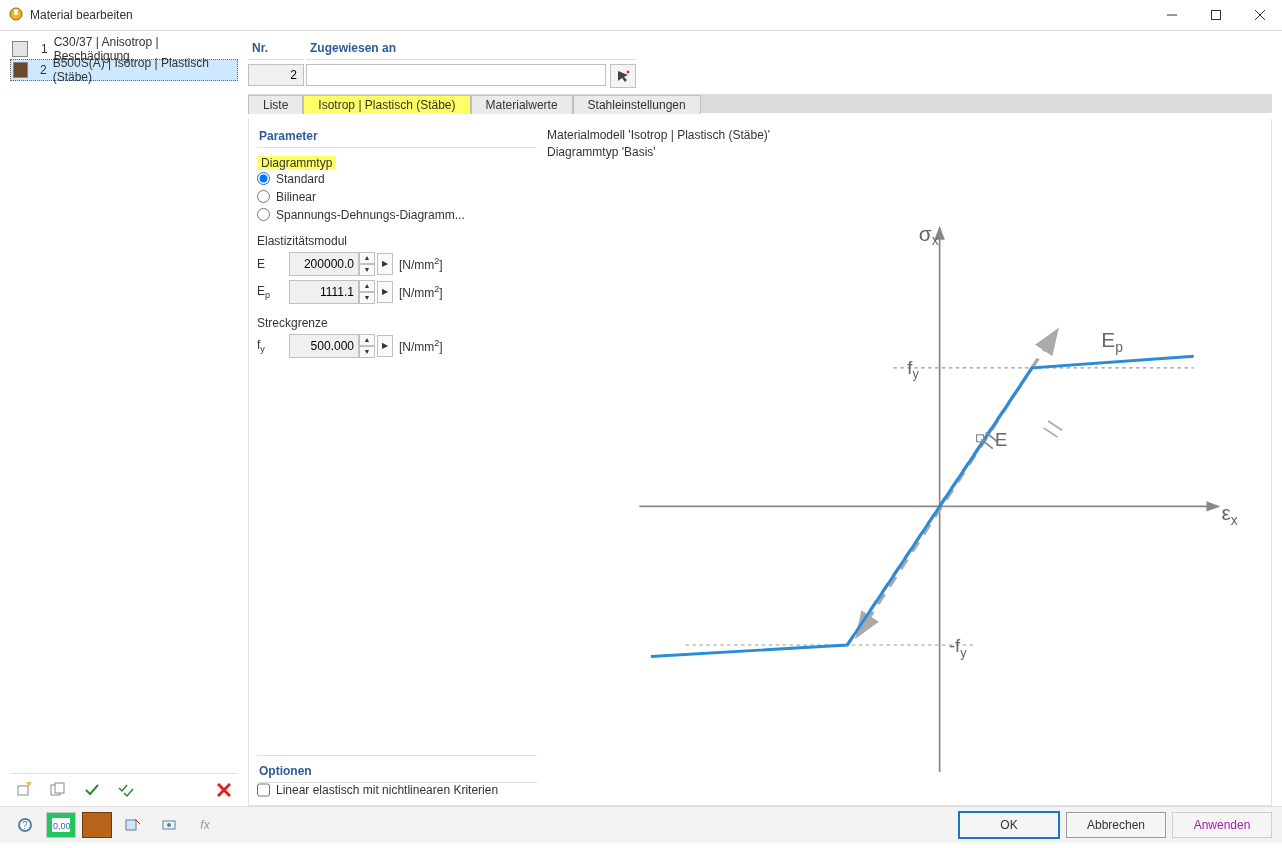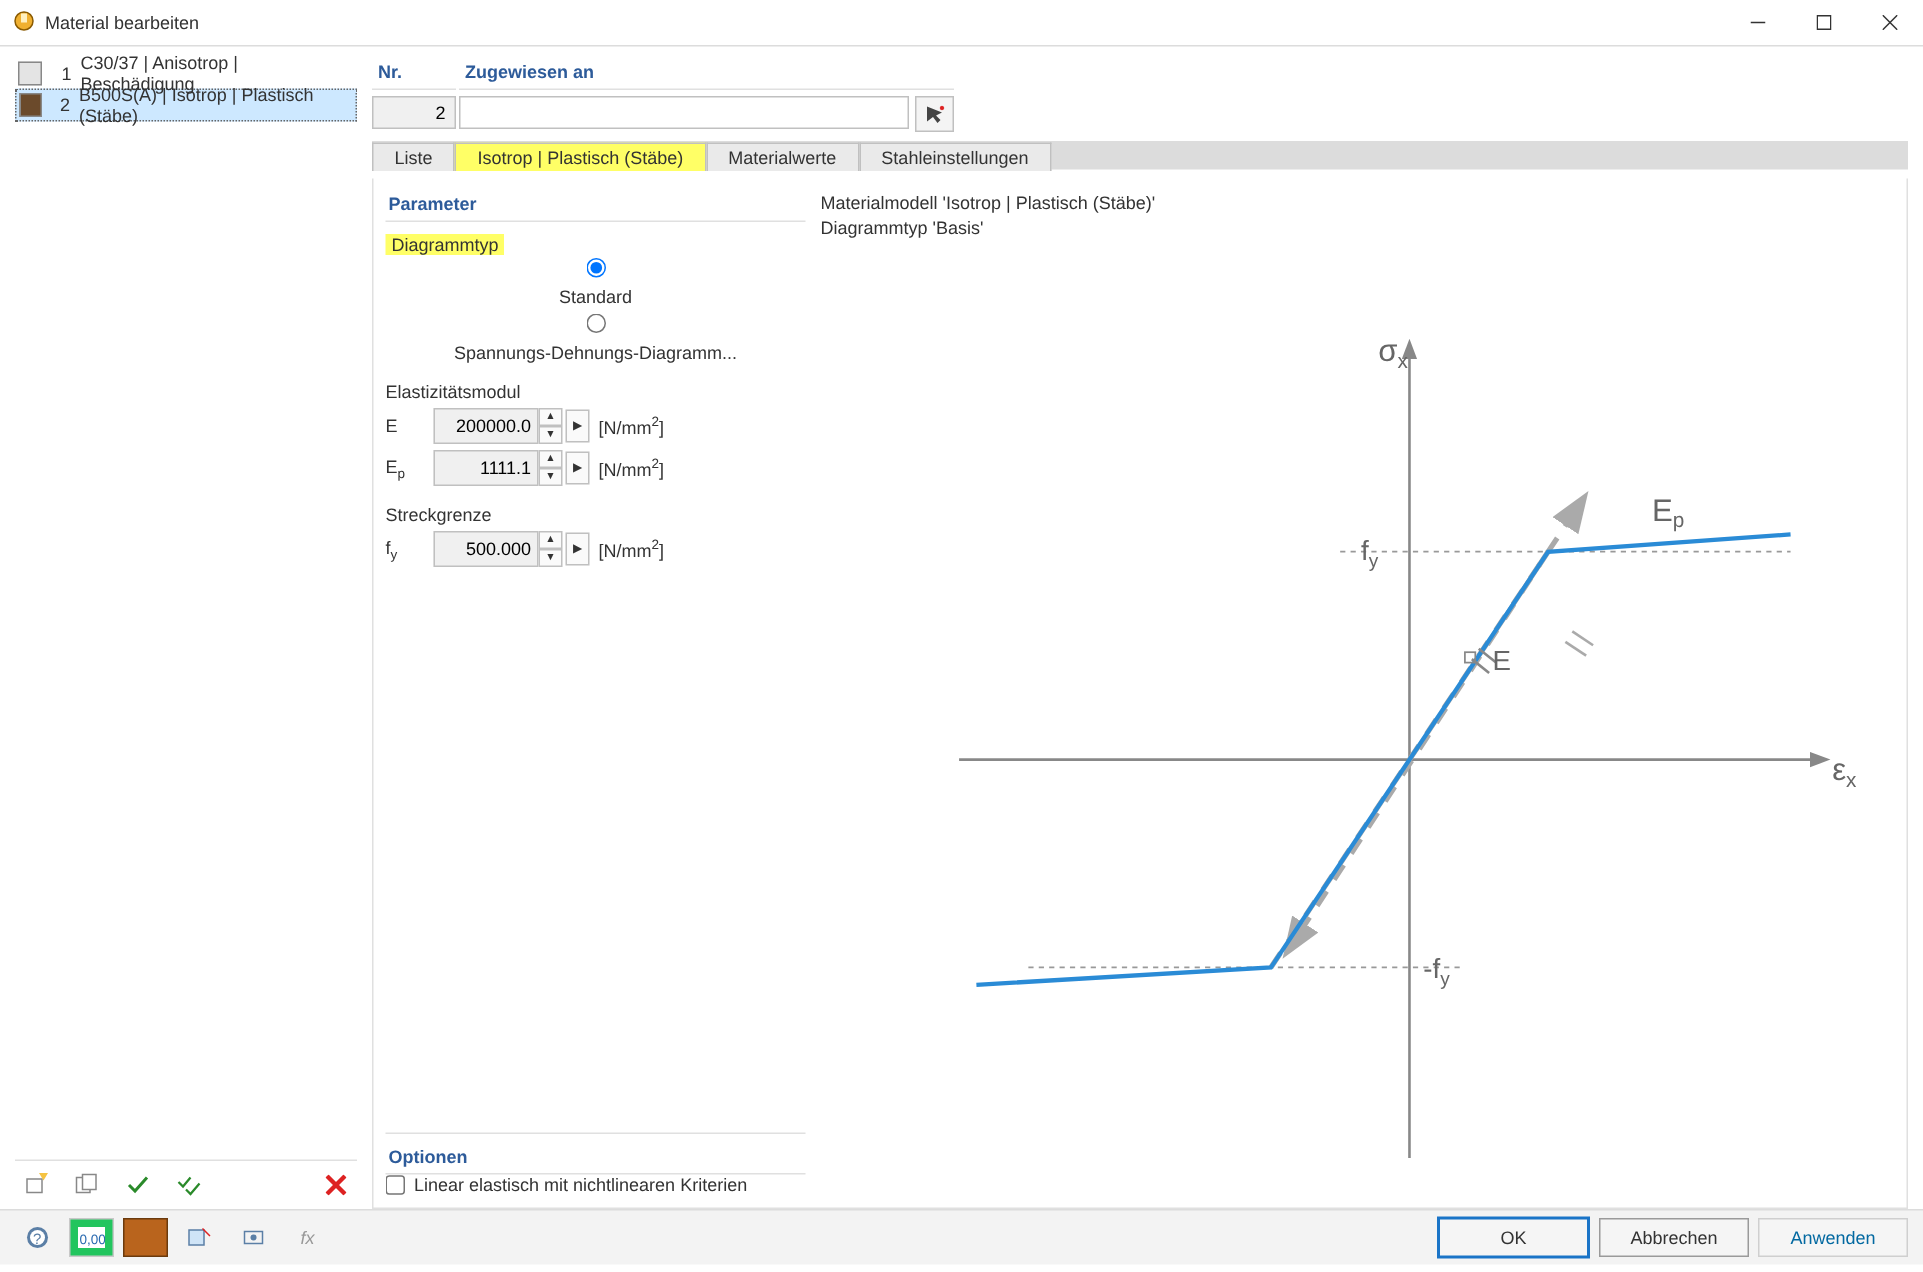--- a/index.html
+++ b/index.html
@@ -198,21 +198,20 @@
   padding: 2px 0;
 }
 .sub-h.hl {
   background: #ffff66;
   display:inline-block;
   padding: 0 4px;
 }
 .radio-row {
   display:flex; align-items:center; gap:6px;
   padding: 2px 0;
-  flex-direction: column;
 }
 .radio-row input[type=radio] { margin:0; }
 .value-row {
   display:flex; align-items:center; gap:6px;
   padding: 2px 0;
 }
 .value-row .sym { width: 26px; }
 .value-row .sym sub { font-size: 9px; }
 .value-row .spin {
   width: 82px;
@@ -286,21 +285,21 @@
 .btn {
   min-width: 78px;
   height: 24px;
   border: 1px solid #9a9a9a;
   background: #f5f5f5;
   display:flex; align-items:center; justify-content:center;
   cursor: pointer;
   padding: 0 10px;
 }
 .btn.primary { border: 2px solid #1a74c7; }
-.btn.disabled { color: #0369a1; border-color: #cfcfcf; }
+.btn.disabled { color: #a21caf; border-color: #cfcfcf; }
 .small-tool {
   width: 28px; height: 24px;
   display:flex; align-items:center; justify-content:center;
   border: 1px solid transparent;
 }
 .small-tool.box { border-color: #c8c8c8; background:#22c55e; }
 </style>
 </head>
 <body>
 
@@ -416,20 +415,24 @@
       <div class="params-col">
         <div class="section-h">Parameter</div>
         <div>
           <span class="sub-h hl">Diagrammtyp</span>
           <div class="radio-row">
             <input type="radio" name="dt" checked="" style="">
             <span>Standard</span>
           </div>
           <div class="radio-row">
             <input type="radio" name="dt" style="">
+            <span>Bilinear</span>
+          </div>
+          <div class="radio-row">
+            <input type="radio" name="dt" style="">
             <span>Spannungs-Dehnungs-Diagramm...</span>
           </div>
         </div>
 
         <div>
           <div class="sub-h">Elastizitätsmodul</div>
           <div class="value-row">
             <span class="sym">E</span>
             <span class="spin">
               <input value="200000.0" style="">

